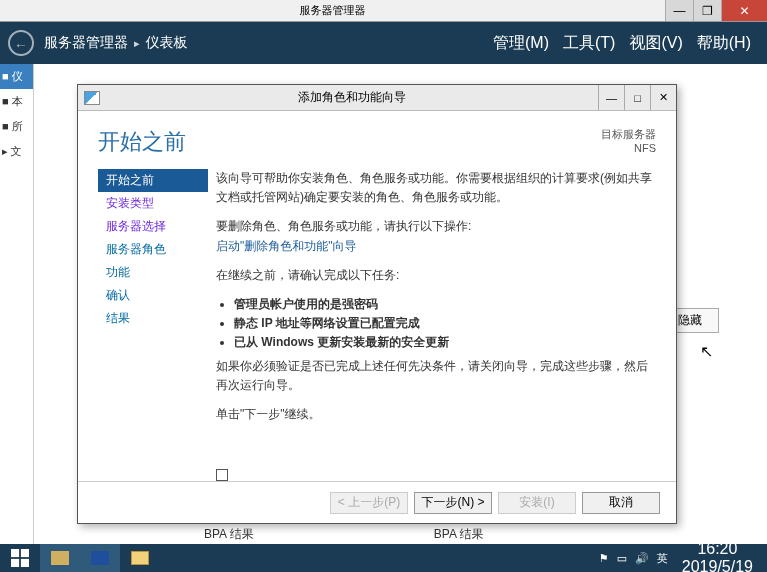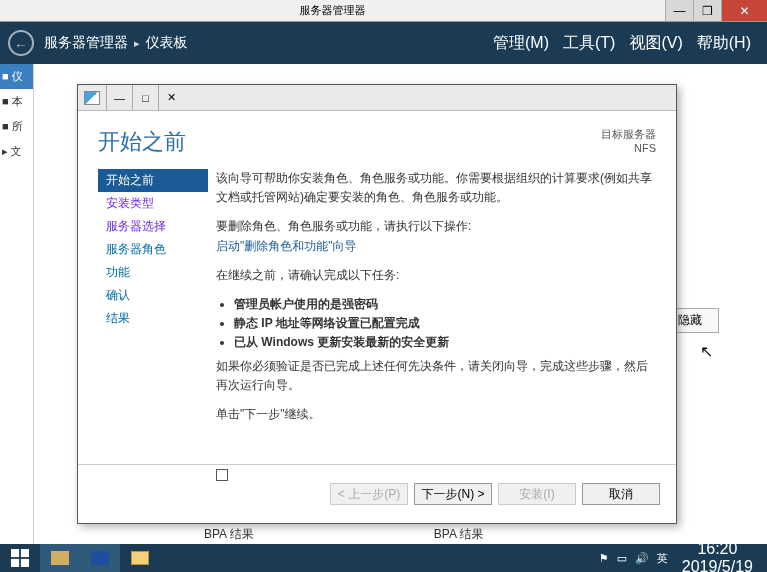--- a/index.html
+++ b/index.html
@@ -47,21 +47,21 @@
     .dlg-sidebar div.active { background:#1a5a96; color:#fff;}
     .dlg-sidebar div.enabled { color:#6d28d9;}
     .dlg-content { flex:1; font-size:12px; color:#333; padding-left:8px; padding-top:4px; line-height:1.6;}
     .dlg-content p { margin-bottom: 10px;}
     .dlg-content .link { color:#1a5a96; cursor:pointer;}
     .dlg-content ul { list-style: disc; padding-left: 18px; margin-bottom:4px;font-weight:bold;}
 
     .dlg-skip { padding: 4px 20px 0 138px; font-size:12px; display:flex; align-items:center; gap:6px;}
     .dlg-skip .cb { width:12px; height:12px; border:1px solid #555;}
 
-    .dlg-footer { position:absolute; bottom:0; left:0; right:0; height:59px; border-top:1px solid #ccc; display:flex; align-items:center; justify-content:flex-end; gap:6px; padding-right:16px;}
+    .dlg-footer { position:absolute; bottom:0; left:0; right:0; height:42px; border-top:1px solid #ccc; display:flex; align-items:center; justify-content:flex-end; gap:6px; padding-right:16px;}
     .dlg-footer button { min-width:78px; height:22px; font-size:12px; background:#f0f0f0; border:1px solid #999;}
     .dlg-footer button:disabled { color:#aaa; border-color:#ccc;}
 
     
     .taskbar { position:absolute; bottom:0; left:0; right:0; height:28px; background:#1a3b53; display:flex; align-items:center;}
     .taskbar .start { width:40px; height:100%; background:#1a3b53; display:flex; align-items:center; justify-content:center;}
     .taskbar .start svg { width:18px; height:18px; fill:#fff;}
     .taskbar .tbtn { width:40px; height:100%; display:flex; align-items:center; justify-content:center; color:#fff;}
     .taskbar .tbtn .sq { width:18px; height:14px;}
     .taskbar .tbtn.active { background:#2f5a7a;}
@@ -115,20 +115,21 @@
         <span><span class="redsq"></span><span>服务</span></span>
         <span>性能</span>
         <span>BPA 结果</span>
       </div>
       <span class="ts">2019/5/19 16:19</span>
     </div>
 
     <div class="dialog">
       <div class="dlg-title">
         <div class="icon"></div>
+        <span class="t">添加角色和功能向导</span>
         <div class="wbtns">
           <div>—</div>
           <div>□</div>
           <div>✕</div>
         </div>
       </div>
 
       <div class="dlg-header">
         <h1>开始之前</h1>
         <div class="right">

